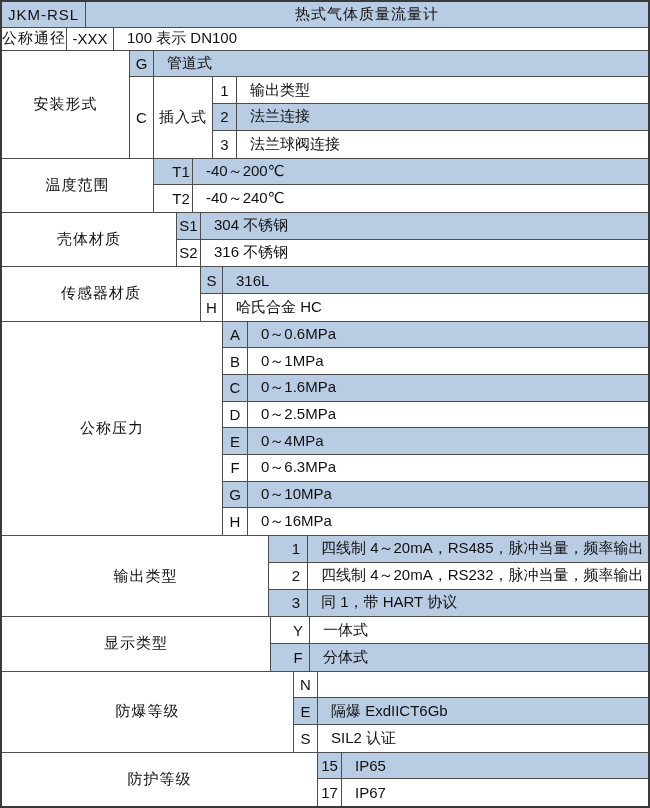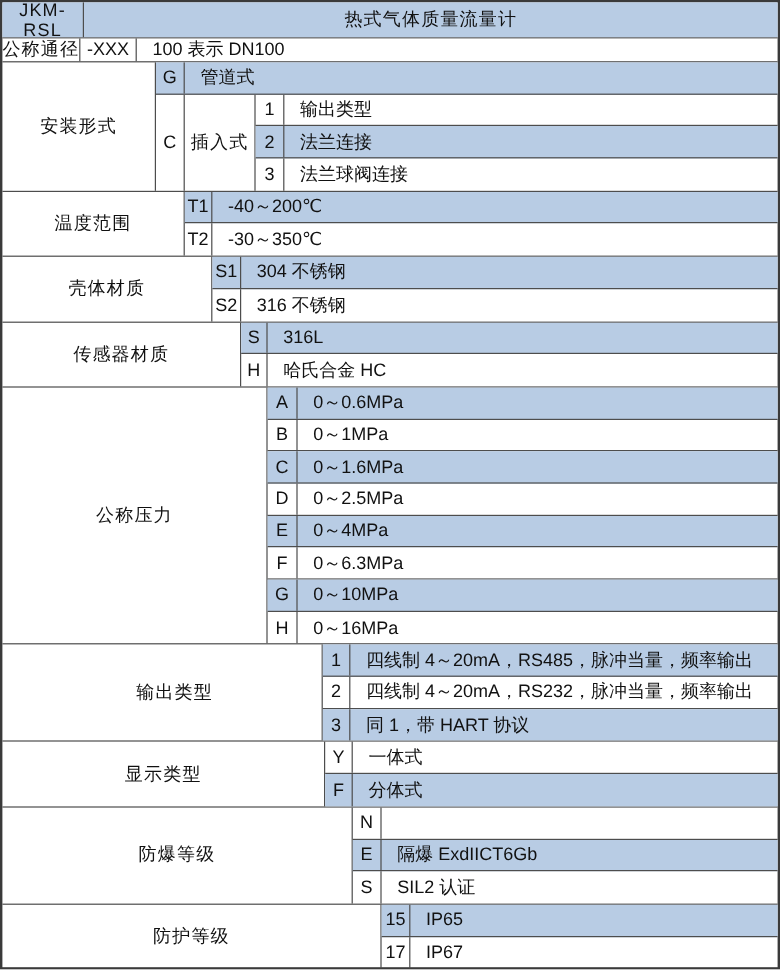--- a/index.html
+++ b/index.html
@@ -34,36 +34,36 @@
 
   .rows{ flex:1; display:flex; flex-direction:column; }
   .row{ display:flex; height:26.7px; border-bottom:1.5px solid var(--grid_line,#4d4d4d); }
   .row:last-child{ border-bottom:none; }
 
   
   .hdr{ height:30px; }
   .one{ height:26.7px; }
 
   
-  .w-model{ width:68px; justify-content:center; }
+  .w-model{ width:84px; justify-content:center; }
   .w-diam{ width:65px; }
   .w-diamcode{ width:47px; }
   .w-install{ width:128px; }
   .w-temp{ width:152px; }
   .w-house{ width:175px; }
   .w-sensor{ width:199px; }
   .w-press{ width:221px; }
   .w-output{ width:246px;margin-left:21px; }
   .w-display{ width:269px; }
   .w-expl{ width:292px; }
   .w-prot{ width:316px; }
 
   
   .c24{ width:24px; }
-  .c23{ width:23px; }
+  .c23{ width:23px;margin-left:16px; }
   .c22{ width:22px; }
   .c25{ width:25px; }
 
   .title{ justify-content:center; padding-left:0; text-align:right; letter-spacing:1px; }
 
   .insert-block{ display:flex; flex:1; }
   .insert-name{
     width:59px; flex-shrink:0;
     border-right:1.5px solid var(--grid_line,#4d4d4d);
     justify-content:center; letter-spacing:1px;
@@ -115,21 +115,21 @@
 
   <div class="section">
     <div class="cell label w-temp">温度范围</div>
     <div class="rows">
       <div class="row blue">
         <div class="cell code c23">T1</div>
         <div class="cell value">-40～200℃</div>
       </div>
       <div class="row">
         <div class="cell code c23">T2</div>
-        <div class="cell value">-30～350℃</div>
+        <div class="cell value">-40～240℃</div>
       </div>
     </div>
   </div>
 
   <div class="section">
     <div class="cell label w-house">壳体材质</div>
     <div class="rows">
       <div class="row blue">
         <div class="cell code c24">S1</div>
         <div class="cell value">304 不锈钢</div>

